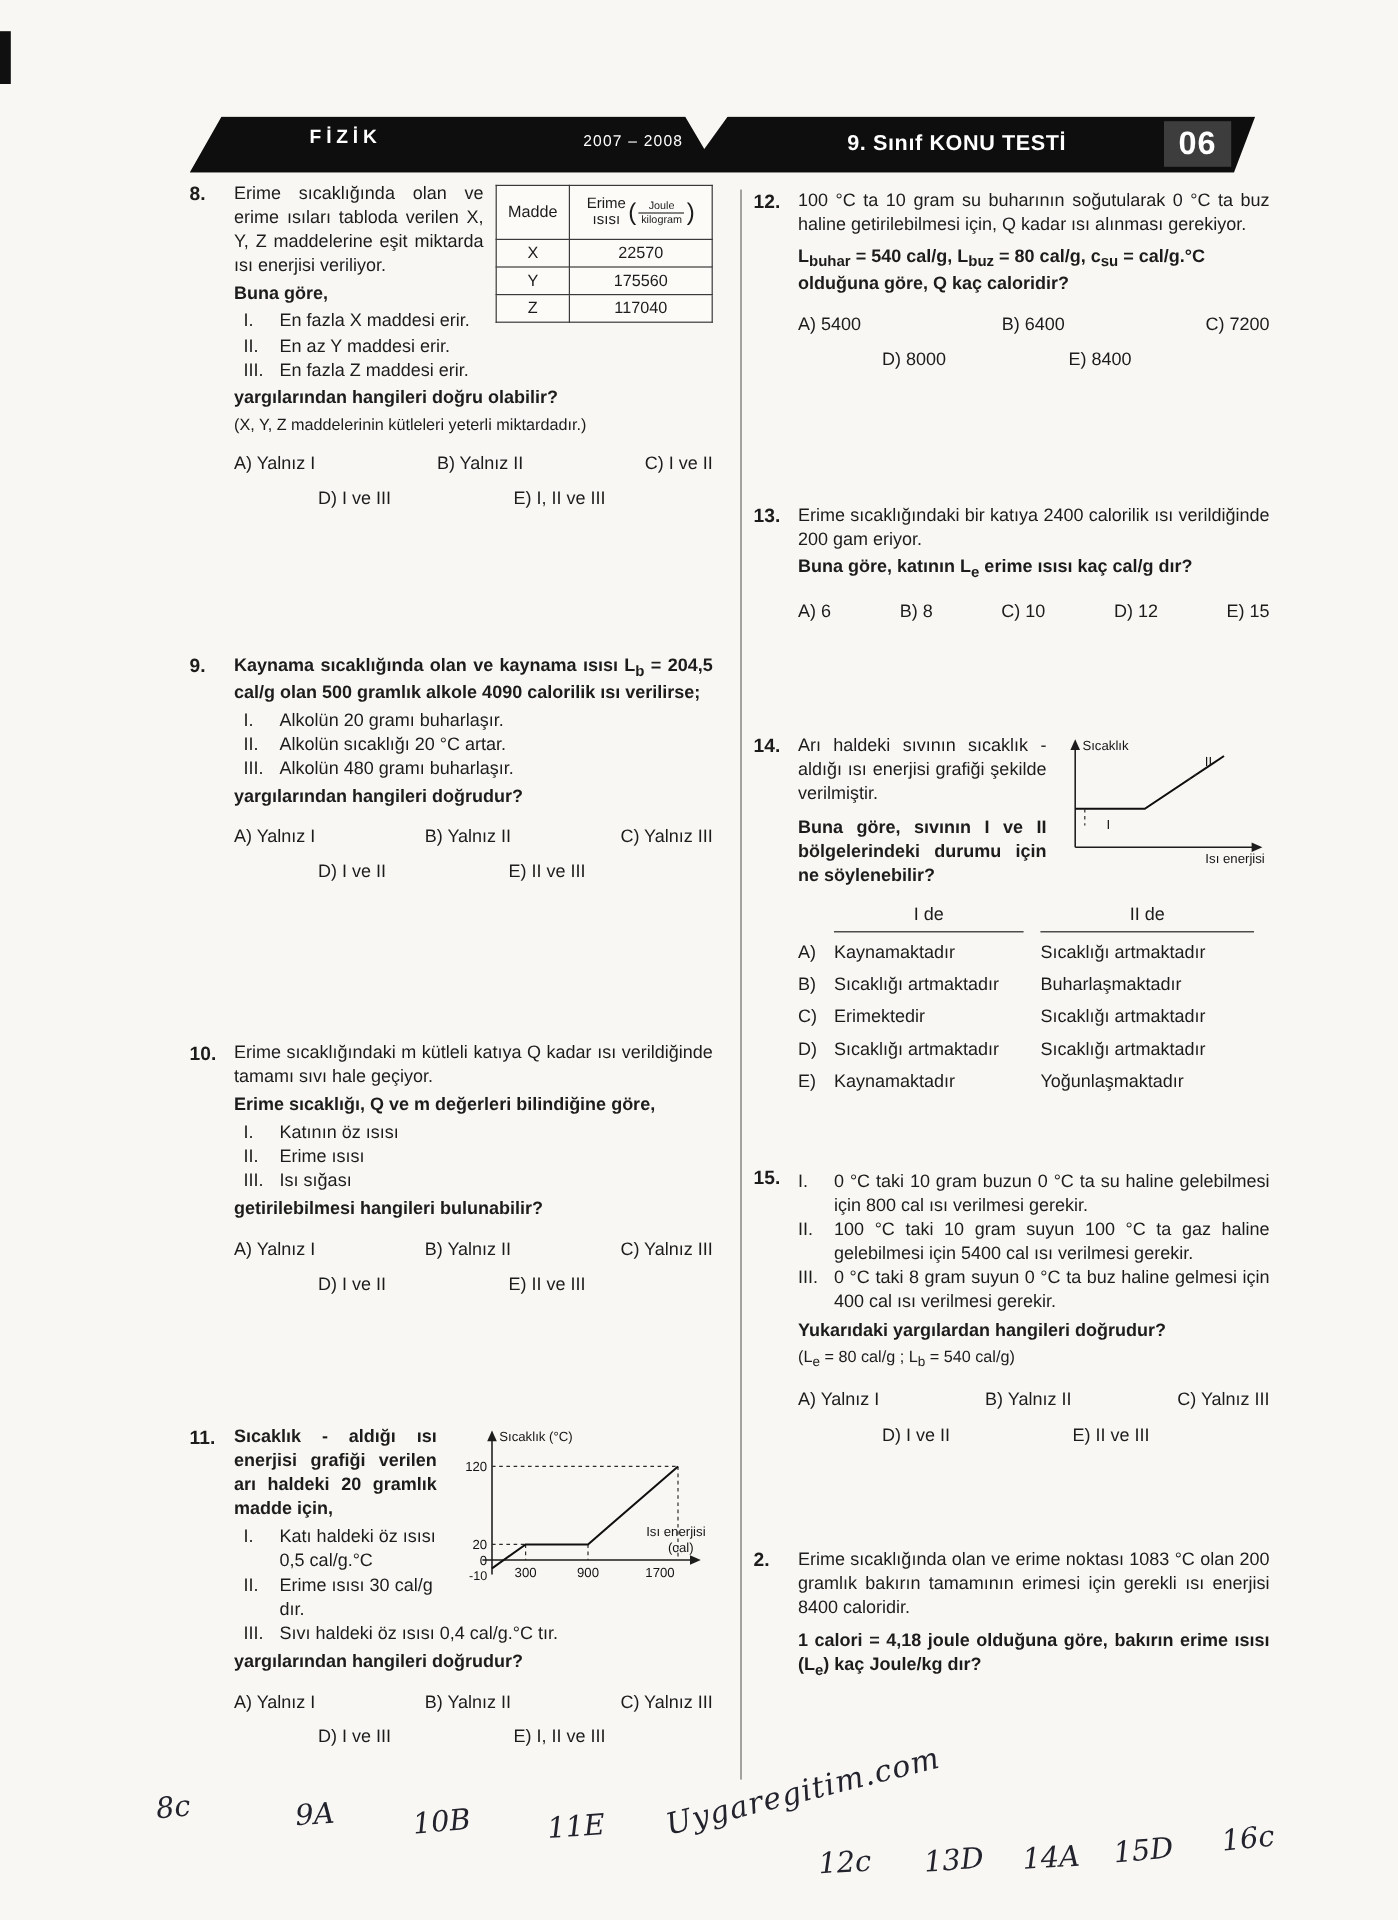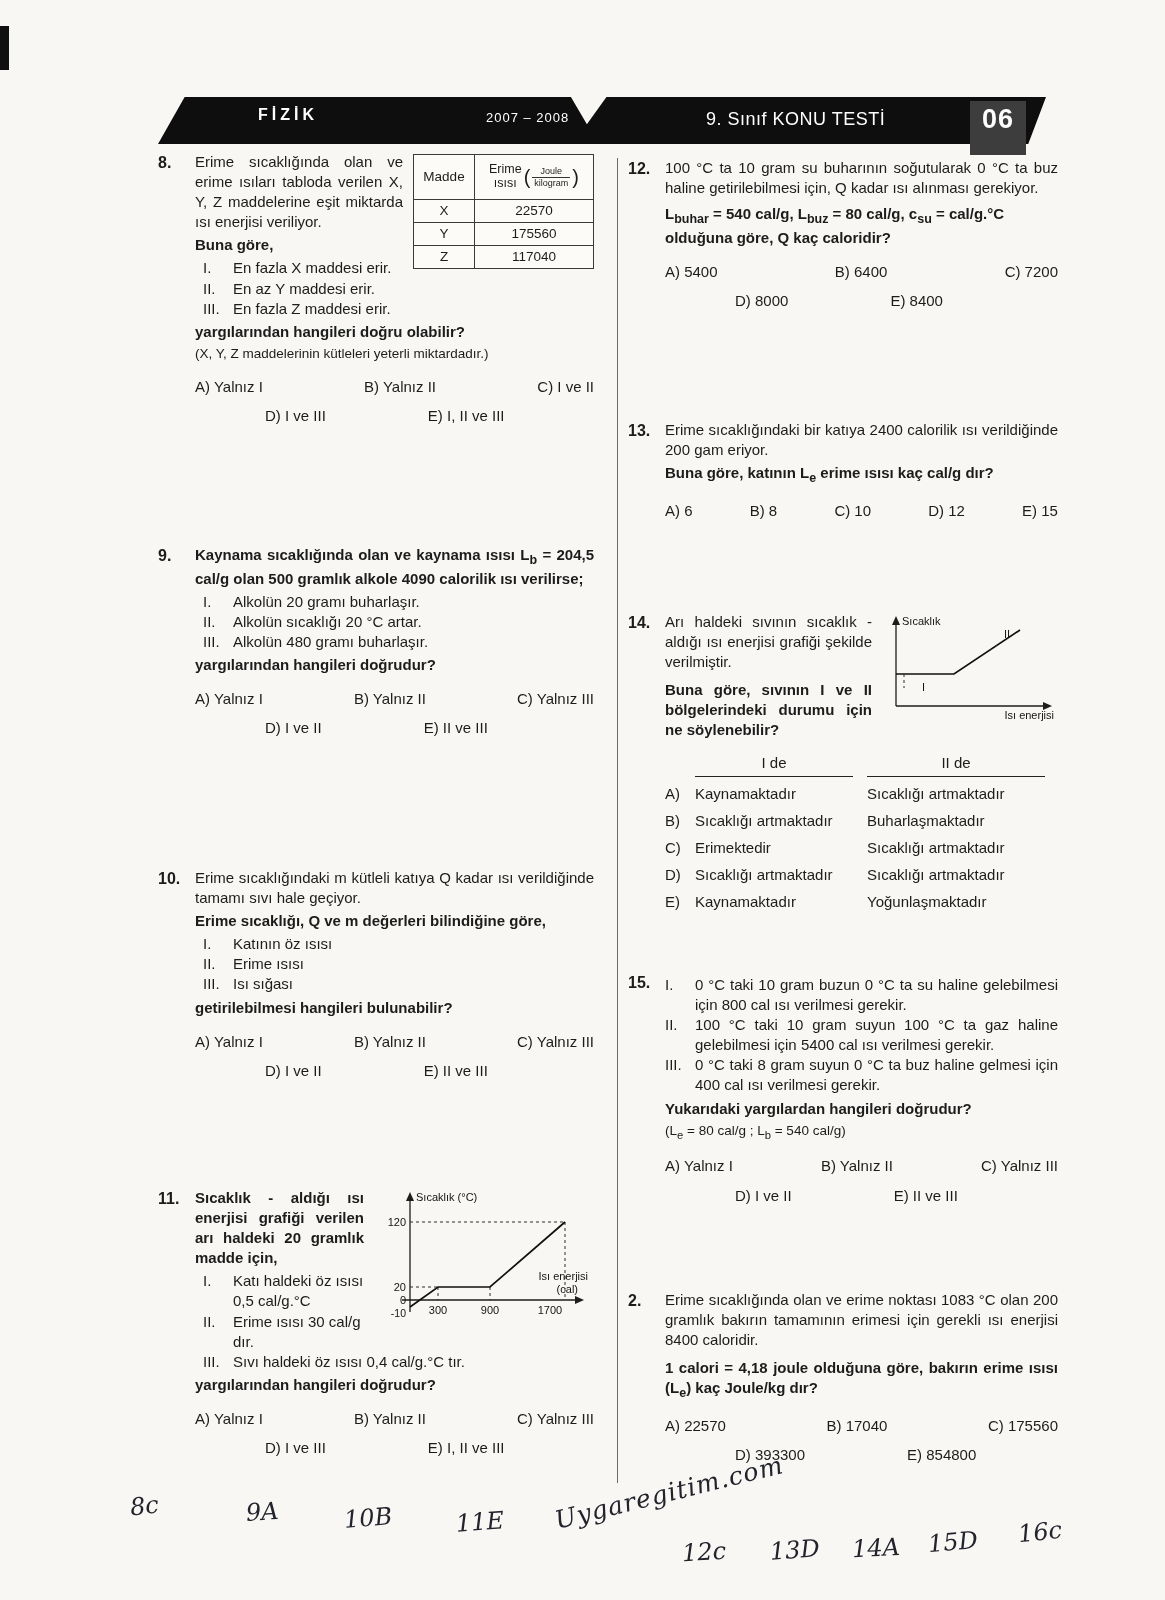--- a/index.html
+++ b/index.html
@@ -13,23 +13,23 @@
   
   .corner-mark{position:absolute;left:0;top:26px;width:9px;height:44px;background:#101010;}
 
   
   .banner{position:absolute;left:158px;top:97px;width:888px;height:47px;color:#fff;}
   .banner-bg{position:absolute;inset:0;background:#0e0e0e;
     clip-path:polygon(3% 0, 46.5% 0, 48.3% 58%, 50.5% 0, 100% 0, 98% 100%, 0 100%);}
   .banner span{position:absolute;white-space:nowrap;}
   .subject{left:100px;top:9px;font-size:16px;font-weight:700;letter-spacing:4px;}
   .years{left:328px;top:13px;font-size:13px;letter-spacing:1px;}
-  .test-title{left:548px;top:12px;font-size:18px;font-weight:400;letter-spacing:.5px;}
+  .test-title{left:548px;top:12px;font-size:18px;font-weight:700;letter-spacing:.5px;}
   .test-num{left:812px;top:4px;font-size:27px;font-weight:700;background:#3d3d3d;
-    padding:3px 12px 20px 12px;letter-spacing:1px;}
+    padding:3px 12px 4px 12px;letter-spacing:1px;}
 
   .divider{position:absolute;left:617px;top:158px;width:1px;height:1325px;background:#6a6a6a;}
 
   
   .question{position:absolute;font-size:15px;line-height:1.34;}
   .qrow{display:flex;}
   .qnum{font-weight:700;font-size:16px;min-width:37px;flex:0 0 37px;}
   .qbody{flex:1;min-width:0;}
   .qbody p{margin:0 0 3px 0;}
   .just{text-align:justify;}
@@ -422,31 +422,20 @@
     </div>
   </div>
 </section>
 
 <section class="question" style="left:628px;top:1290px;width:430px;">
   <div class="qrow">
     <span class="qnum">2.</span>
     <div class="qbody">
       <p class="just">Erime sıcaklığında olan ve erime noktası 1083 °C olan 200 gramlık bakırın tamamının erimesi için gerekli ısı enerjisi 8400 caloridir.</p>
       <p class="bold just" style="margin-top:8px;"><span>1 calori = 4,18 joule olduğuna göre, bakırın erime ısısı (L</span><sub>e</sub><span>) kaç Joule/kg dır?</span></p>
-      <div class="opts">
-        <div class="orow">
-          <span class="opt">A) 22570</span>
-          <span class="opt">B) 17040</span>
-          <span class="opt">C) 175560</span>
-        </div>
-        <div class="orow orow2">
-          <span class="opt">D) 393300</span>
-          <span class="opt">E) 854800</span>
-        </div>
-      </div>
     </div>
   </div>
 </section>
 
 <span class="hw" style="left:130px;top:1492px;transform:rotate(-6deg);">8c</span>
 <span class="hw" style="left:246px;top:1498px;transform:rotate(-4deg);">9A</span>
 <span class="hw" style="left:344px;top:1504px;transform:rotate(-5deg);">10B</span>
 <span class="hw" style="left:456px;top:1508px;transform:rotate(-4deg);">11E</span>
 <span class="hw hw-wm" style="left:552px;top:1478px;">Uygaregitim.com</span>
 <span class="hw" style="left:682px;top:1538px;transform:rotate(-3deg);">12c</span>

